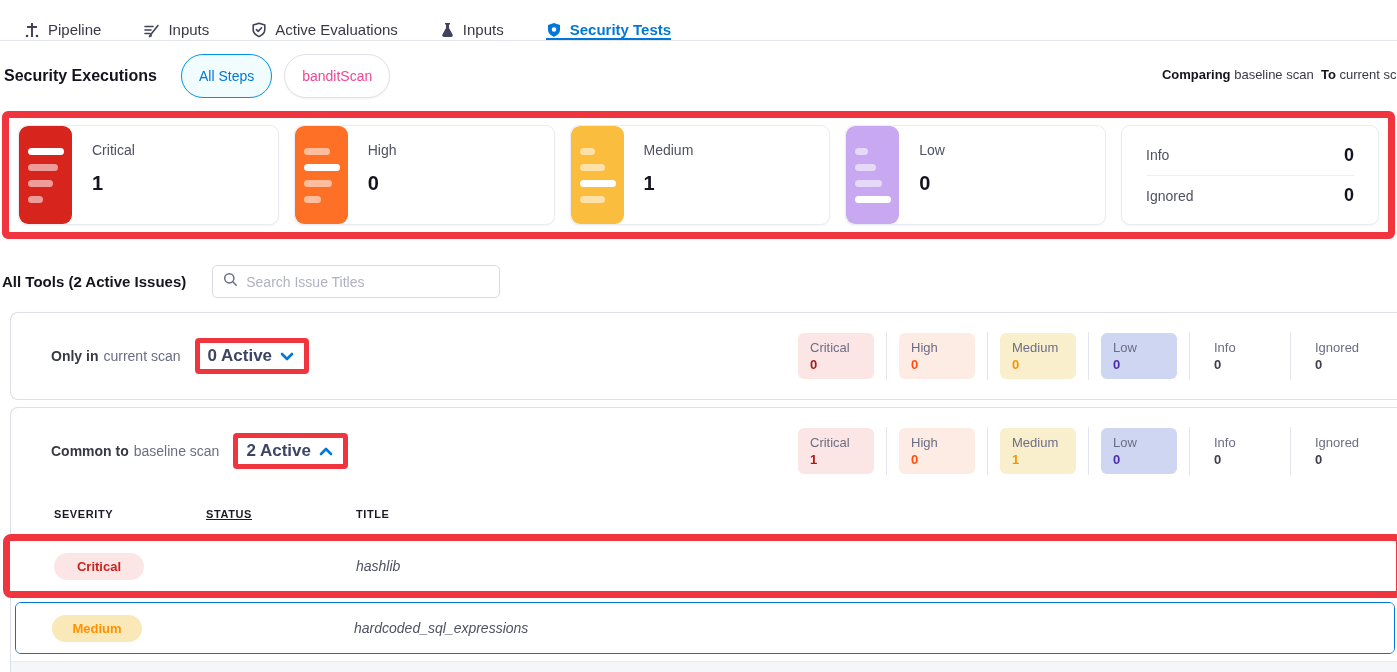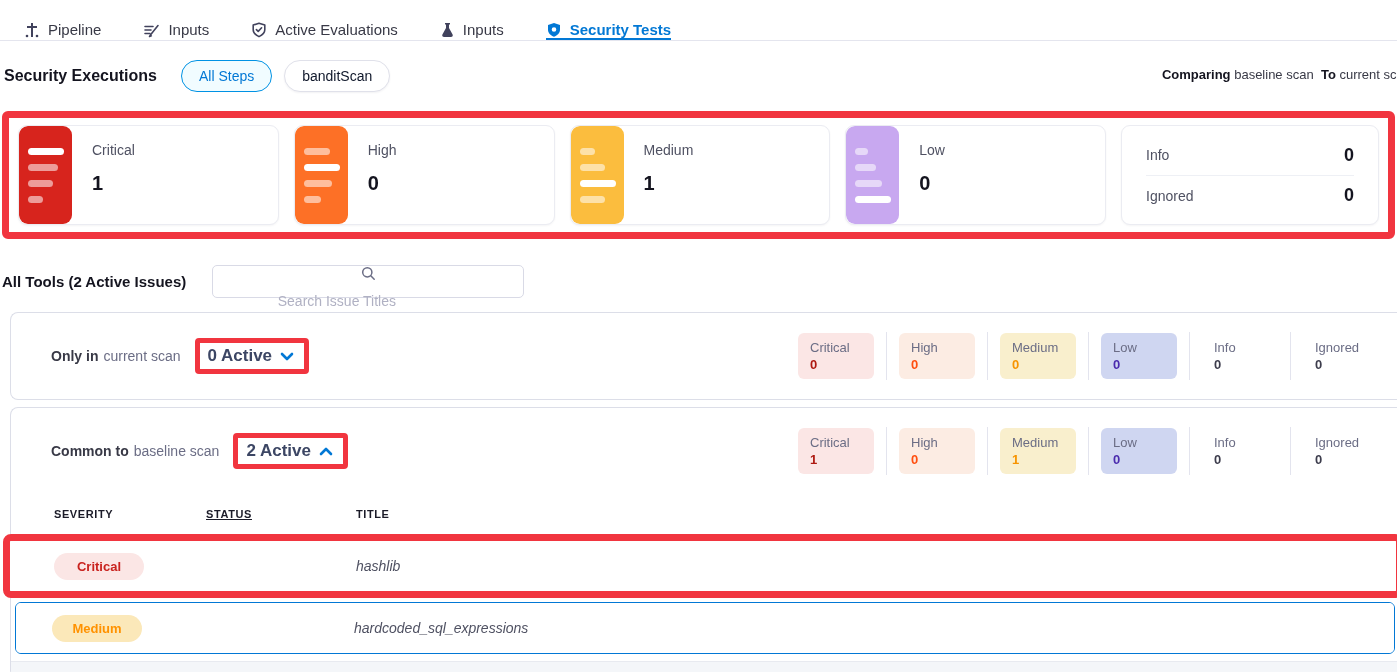--- a/index.html
+++ b/index.html
@@ -13,23 +13,23 @@
   .tab .ticon { display:flex; align-items:center; }
   .tab svg { stroke:#41425c; fill:none; stroke-width:1.6; }
   .tab.active { color:#0278d5; font-weight:700; border-bottom:2px solid #0278d5; }
   .tab.active svg { stroke:#0278d5; }
   .tab .filled { fill:#41425c; stroke:none; }
   .tab.active .filled { fill:#0278d5; }
 
   
   .exec-header { display:flex; align-items:center; height:70px; padding:0 0 0 4px; position:relative; }
   .exec-title { font-size:16px; font-weight:700; color:#14141f; margin-right:24px; }
-  .pill { display:inline-flex; align-items:center; height:32px; padding:0 17px; border-radius:999px; font-size:14px; cursor:pointer; margin-right:12px; white-space:nowrap; }
+  .pill { display:inline-flex; align-items:center; height:44px; padding:0 17px; border-radius:999px; font-size:14px; cursor:pointer; margin-right:12px; white-space:nowrap; }
   .pill.selected { border:1.5px solid #0092e4; background:#f1fcff; color:#0278d5; }
-  .pill.plain { border:1px solid #e0e1ea; background:#fff; color:#0f172a; box-shadow:0 1px 2px rgba(40,41,61,.06); }
+  .pill.plain { border:1px solid #e0e1ea; background:#fff; color:#ec4899; box-shadow:0 1px 2px rgba(40,41,61,.06); }
   .comparing { position:absolute; right:-14px; top:26px; font-size:13px; color:#383946; white-space:nowrap; }
   .comparing b { font-weight:700; color:#14141f; }
   .comparing .scan-link { color:#383946; cursor:pointer; }
 
   
   .annot { border:7px solid #f1353f; border-radius:6px; }
   .annot-inline { display:inline-flex; align-items:center; border:5px solid #f1353f; border-radius:4px; padding:3px 10px 3px 8px; gap:8px; }
 
   .annot-cards { margin:0 2px; padding:7px 9px; }
 
@@ -49,21 +49,21 @@
   .sev-card-count { font-size:20px; font-weight:700; color:#14141f; margin-top:14px; }
   .info-card { flex:0 0 258px; display:flex; flex-direction:column; justify-content:center; background:#fff; border:1px solid #ebecf2; border-radius:9px; height:100px; padding:0 24px; box-shadow:0 1px 2px rgba(40,41,61,.05); }
   .info-row { display:flex; justify-content:space-between; align-items:center; height:40px; }
   .info-row + .info-row { border-top:1px solid #eef0f5; }
   .info-label { font-size:14px; color:#4f5162; }
   .info-count { font-size:18px; font-weight:700; color:#14141f; }
 
   
   .tools-header { display:flex; align-items:center; margin:26px 0 14px 2px; }
   .tools-title { font-size:15px; font-weight:700; color:#14141f; margin-right:26px; }
-  .searchbox { display:flex; align-items:center; width:312px; height:33px; border:1px solid #d9dae6; border-radius:5px; background:#fff; padding:0 10px; gap:8px;flex-direction:column; }
+  .searchbox { display:flex; align-items:center; width:288px; height:33px; border:1px solid #d9dae6; border-radius:5px; background:#fff; padding:0 10px; gap:8px; }
   .searchbox input { border:none; outline:none; flex:1; font-size:14px; color:#383946; font-family:inherit; background:transparent; }
   .searchbox input::placeholder { color:#b0b1c3; }
 
   
   .group-card { position:relative; margin-left:10px; width:1397px; background:#fff; border:1px solid #dcdee8; border-radius:8px 0 0 8px; border-right:none; }
   .group-card + .group-card { margin-top:7px; }
   .group-header { display:flex; align-items:center; justify-content:space-between; min-height:86px; padding:0 28px 0 40px; }
   .group-label { display:flex; align-items:center; font-size:14px; white-space:nowrap; }
   .group-label b { color:#383946; font-weight:700; margin-right:5px; }
   .group-label .scan { color:#6b6d85; margin-right:14px; }

